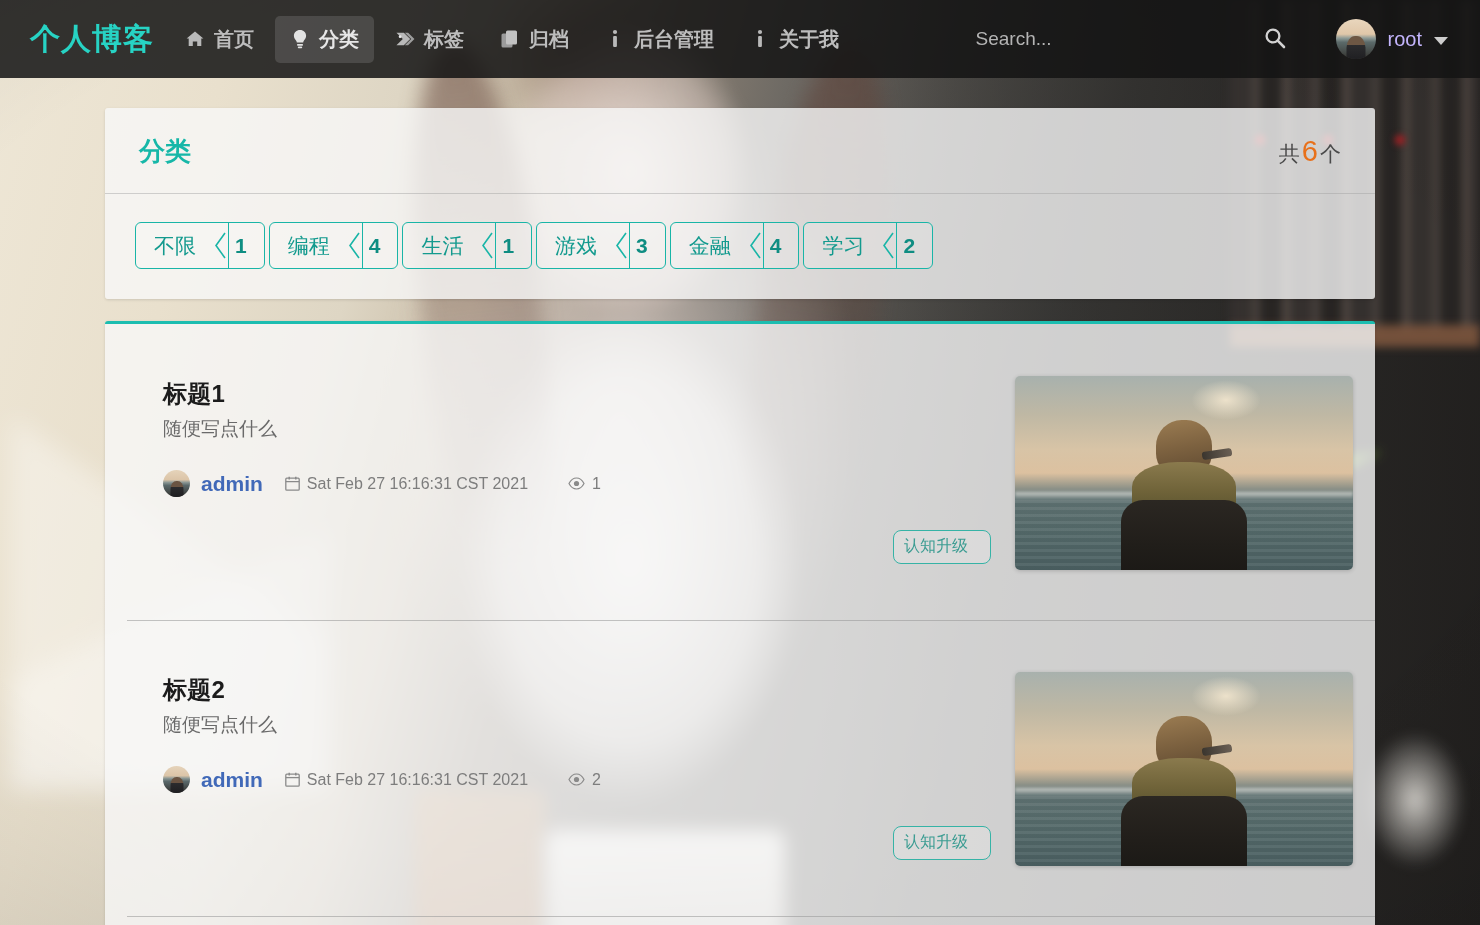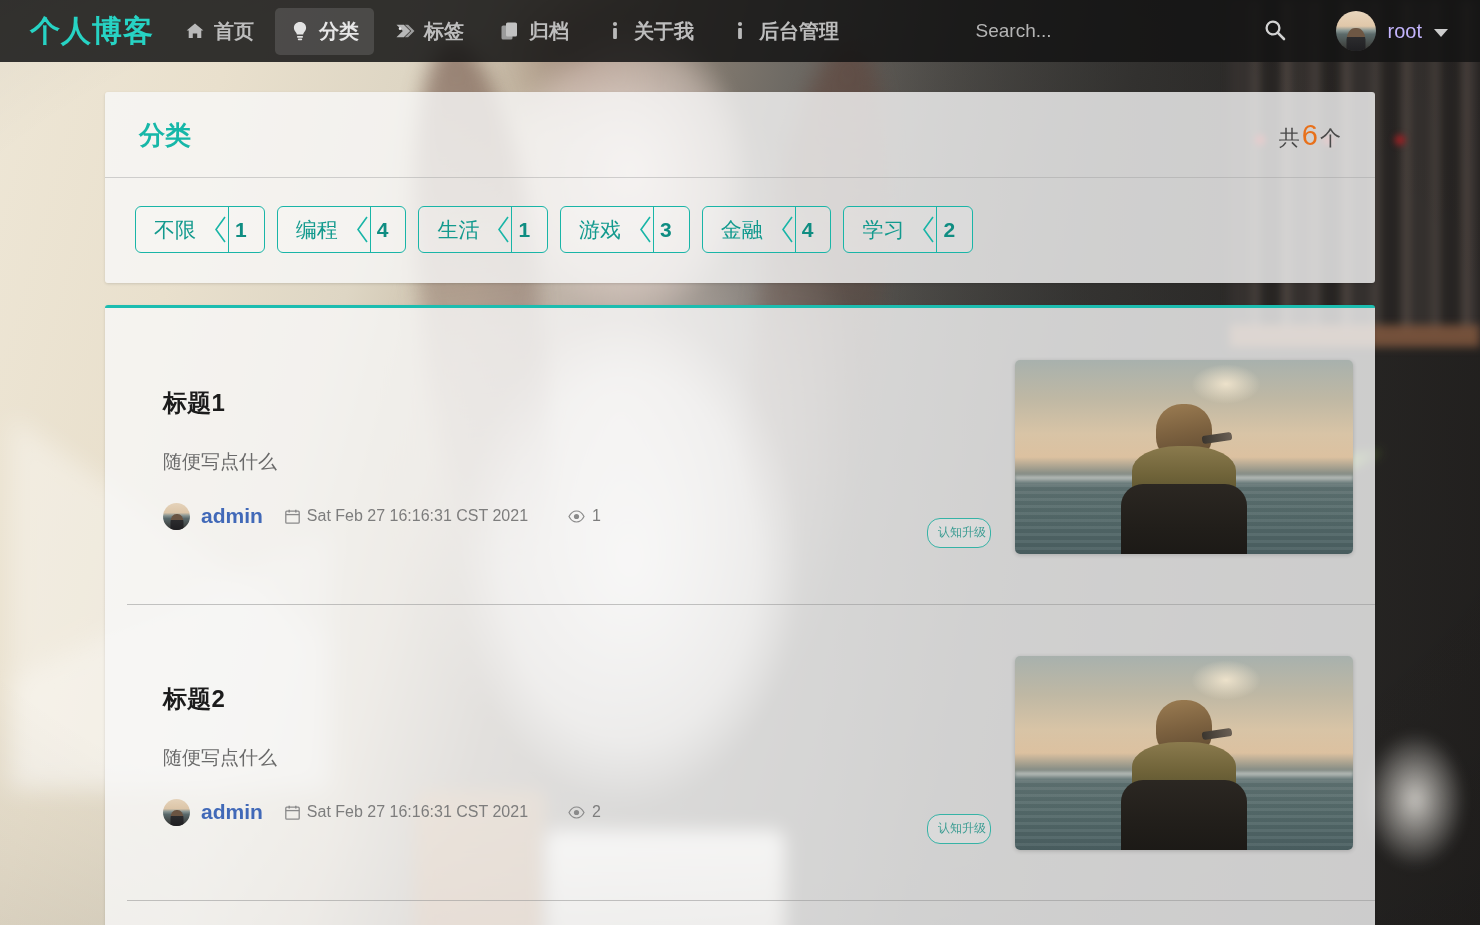--- a/index.html
+++ b/index.html
@@ -97,21 +97,21 @@
     filter: blur(12px);
   }
   .bg-vignette {
     position: absolute; inset: 0;
     background: radial-gradient(ellipse 120% 110% at 45% 45%, rgba(0,0,0,0) 45%, rgba(0,0,0,0.22) 100%);
   }
 
   
   .navbar {
     position: relative; z-index: 10;
-    height: 62px; width: 100%;
+    height: 78px; width: 100%;
     background: rgba(20,20,20,0.86);
     display: flex; align-items: center;
     padding: 0 26px 0 30px;
   }
   .brand {
     color: #27d3c4; font-size: 30px; font-weight: bold;
     letter-spacing: 1px; margin-right: 16px;
     white-space: nowrap;
   }
   .nav-items { display: flex; align-items: center; font-weight: bold; }
@@ -169,21 +169,21 @@
     display: flex; align-items: center; justify-content: space-between;
     padding: 26px 34px 24px 34px;
     border-bottom: 1px solid rgba(160,160,160,0.45);
   }
   .panel-title { color: #16b7a8; font-size: 26px; font-weight: bold; }
   .panel-count { font-size: 21px; color: #4a4a4a; }
   .panel-count .num { color: #e8701a; font-size: 29px; font-weight: 500; padding: 0 2px; }
   .panel-body { padding: 28px 30px 30px 30px; }
 
   
-  .chips { display: flex; flex-wrap: wrap; gap: 12px; }
+  .chips { display: flex; flex-wrap: wrap; gap: 4px; }
   .chip {
     display: flex; align-items: stretch; height: 47px;
     border: 1px solid #19b5a7; border-radius: 6px;
     background: rgba(255,255,255,0.18);
     cursor: pointer; overflow: hidden; position: relative;
   }
   .chip-label {
     display: flex; align-items: center;
     padding: 0 17px 0 18px; color: #139a8e; font-size: 21px;
   }
@@ -197,35 +197,35 @@
     border-left: 1px solid #19b5a7;
     margin-left: -1px;
   }
 
   
   .articles {
     margin-top: 22px;
     border-top: 3px solid #1cbdb0;
   }
   .article {
-    display: flex; align-items: center; gap: 24px;
+    display: flex; align-items: flex-start; gap: 24px;
     padding: 52px 22px 50px 58px;
     position: relative;
   }
   .article + .article::before {
     content: ""; position: absolute; left: 22px; right: 0; top: 0;
     height: 1px; background: rgba(150,150,150,0.55);
   }
   .art-main { flex: 1; min-width: 0; padding-top: 2px; }
   .art-title {
     font-size: 24px; font-weight: bold; color: #1c1c1c;
     letter-spacing: 0.3px;
   }
   .art-desc {
-    margin-top: 30px; font-size: 19px; color: #6a6a6a;
+    margin-top: 6px; font-size: 19px; color: #6a6a6a;
   }
   .art-meta {
     display: flex; align-items: center; margin-top: 28px;
     font-size: 16px; color: #7d7d7d;
   }
   .meta-avatar {
     width: 27px; height: 27px; border-radius: 50%; overflow: hidden; flex: none;
     background: linear-gradient(180deg,#e5d3ba 0%, #dcc5a8 36%, #8b9794 46%, #59686a 57%, #32302d 100%);
     position: relative; margin-right: 11px;
   }
@@ -234,22 +234,22 @@
     transform: translateX(-50%); width: 13px; height: 18px;
     background: linear-gradient(180deg,#6a5442 0 34%, #2b2b2d 35%, #1c1c1f 100%);
     border-radius: 45% 45% 12% 12%;
   }
   .meta-author { color: #4169b8; font-weight: bold; font-size: 21px; margin-right: 22px; cursor: pointer; }
   .meta-ico { display: inline-flex; margin-right: 7px; color: #8a8a8a; }
   .meta-date { margin-right: 40px; }
   .meta-views { display: inline-flex; align-items: center; }
   .art-tagcol { display: flex; align-items: flex-end; align-self: stretch; padding-bottom: 6px; }
   .tag-pill {
-    border: 1px solid #36b3a6; border-radius: 13px;
-    padding: 5px 4px 6px 10px; color: #3b9c92; font-size: 12px;
+    border: 1px solid #36b3a6; border-radius: 8px;
+    padding: 5px 22px 6px 10px; color: #3b9c92; font-size: 16px;
     background: rgba(255,255,255,0.2); white-space: nowrap; cursor: pointer;
   }
   .art-thumb {
     width: 338px; height: 194px; border-radius: 5px; flex: none;
     overflow: hidden; position: relative;
     box-shadow: 0 1px 4px rgba(0,0,0,0.18);
     background: linear-gradient(180deg,
       #a8b1ad 0%, #bfb8a4 20%, #d8c4a6 38%, #dcc1a0 50%,
       #6f7f7e 61%, #5d7070 66%, #556a6a 78%, #4a5f61 100%);
     cursor: pointer;
@@ -362,31 +362,31 @@
       <span>归档</span>
     </div>
 
     <div class="nav-item">
       <span class="nav-icon">
         <svg width="10" height="20" viewBox="0 0 10 20">
             <circle cx="5" cy="3" r="2.1" fill="#b9b9b9"></circle>
             <rect x="3.1" y="7" width="3.8" height="11" rx="1.1" fill="#b9b9b9"></rect>
           </svg>
       </span>
-      <span>关于我</span>
+      <span>后台管理</span>
     </div>
 
     <div class="nav-item">
       <span class="nav-icon">
         <svg width="10" height="20" viewBox="0 0 10 20">
             <circle cx="5" cy="3" r="2.1" fill="#b9b9b9"></circle>
             <rect x="3.1" y="7" width="3.8" height="11" rx="1.1" fill="#b9b9b9"></rect>
           </svg>
       </span>
-      <span>后台管理</span>
+      <span>关于我</span>
     </div>
 
   </div>
 
   <div class="nav-spacer"></div>
 
   <div class="search-box">
     <input class="search-input" type="text" placeholder="Search..." style="">
     <button class="search-btn">
       <span>

